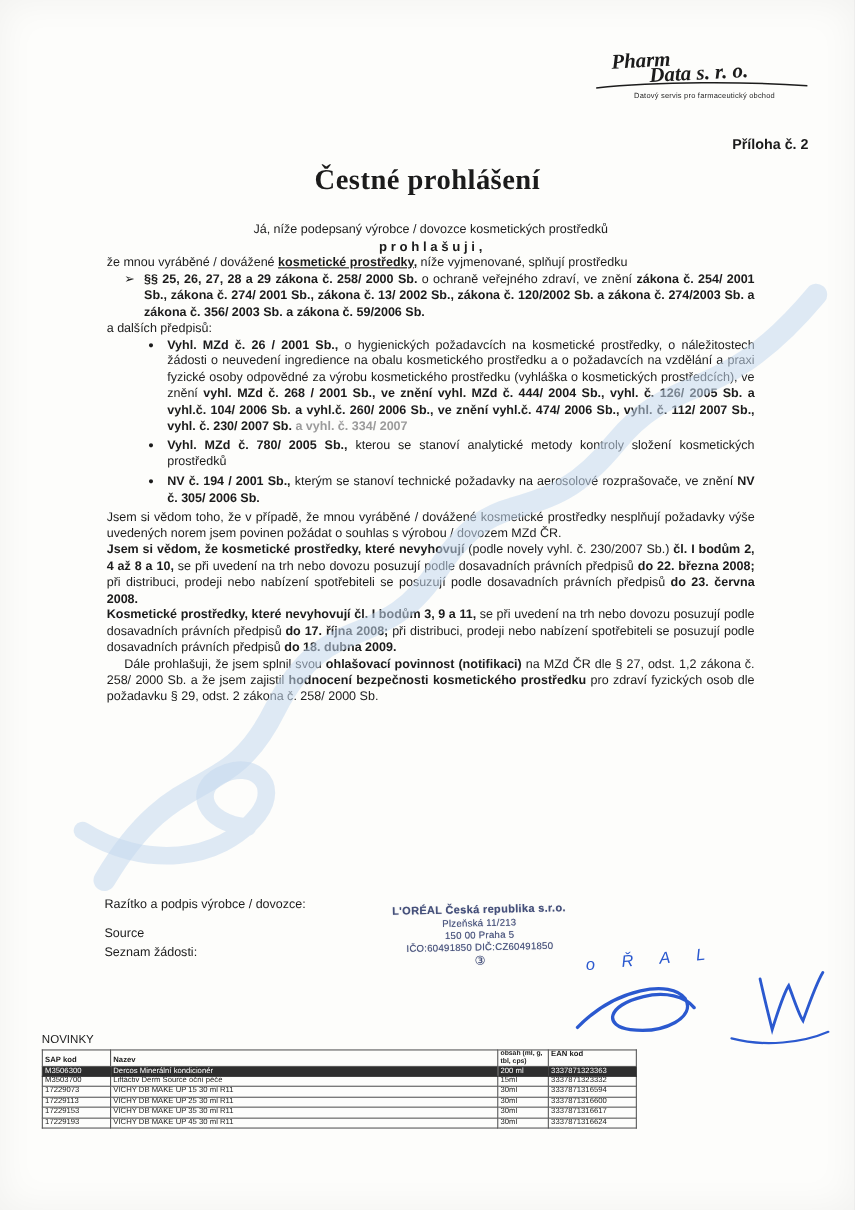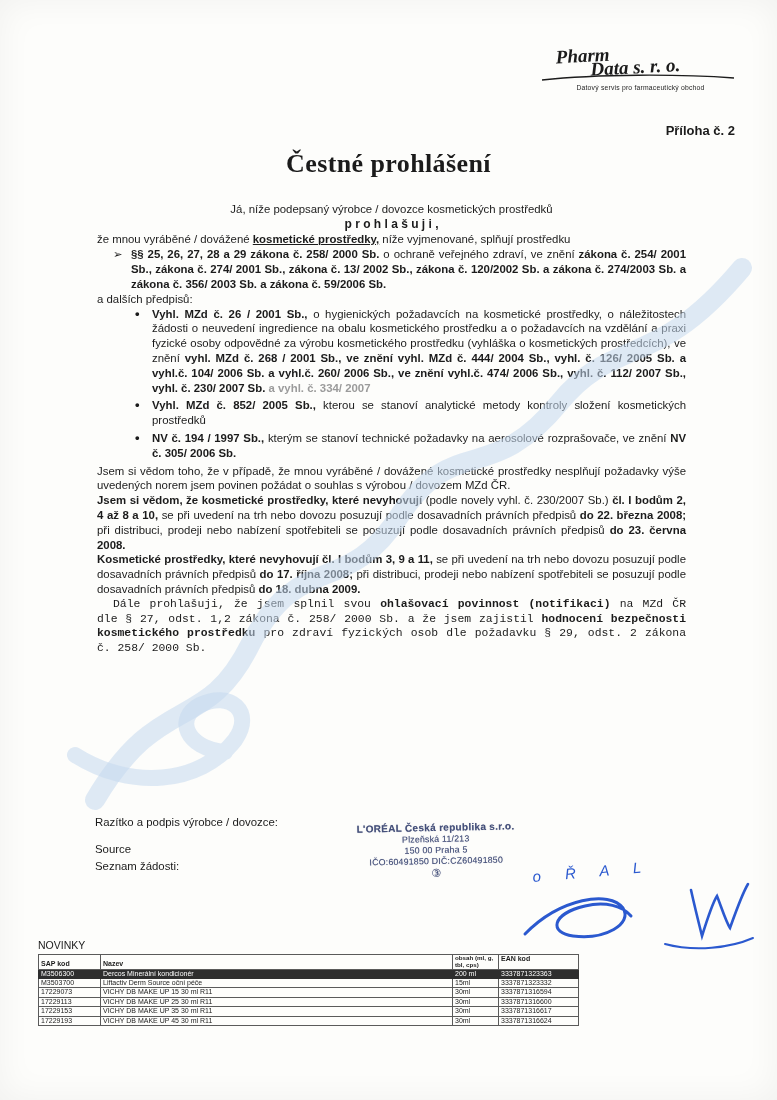--- a/index.html
+++ b/index.html
@@ -40,21 +40,21 @@
   .li .marker{ flex:0 0 18px; font-weight:700; }
   .li .li-text{ flex:1; text-align:justify; }
   .li.arrow{ padding-left:16px; margin-top:1px; }
   .li.bullet{ padding-left:38px; }
   .li.bullet .marker{ flex:0 0 17px; font-size:13px; line-height:14.8px; }
   .li.bullet{ margin-bottom:3px; }
   .predpisy{ margin-top:36px; margin-bottom:8px; }
   .p1{ margin-top:24px; }
   .p2{ margin-top:17px; }
   .p3{ margin-top:0; }
-  .p4{ margin-top:8px; text-indent:16px;font-family:Liberation Mono, monospace; }
+  .p4{ margin-top:8px; text-indent:16px; }
   
   .label{ position:absolute; font-size:11.4px; z-index:1; }
   .razitko{ left:95px; top:816px; }
   .datum{ left:95px; top:843px; }
   .seznam{ left:95px; top:860px; }
   
   .stamp{ position:absolute; left:316px; top:822px; width:240px; z-index:1;
     text-align:center; color:#45507a; transform:rotate(-1.2deg);
     text-shadow:0 0 .7px rgba(69,80,122,.55); }
   .stamp-l1{ font-size:10px; font-weight:700; letter-spacing:.3px; }
@@ -110,25 +110,25 @@
     </div>
 
     <p class="predpisy">a dalších předpisů:</p>
 
     <div class="li bullet">
       <span class="marker">•</span>
       <span class="li-text"><span class="seg-b">Vyhl. MZd č. 26 / 2001 Sb.,</span><span class="seg-r"> o hygienických požadavcích na kosmetické prostředky, o náležitostech žádosti o neuvedení ingredience na obalu kosmetického prostředku a o požadavcích na vzdělání a praxi fyzické osoby odpovědné za výrobu kosmetického prostředku (vyhláška o kosmetických prostředcích), ve znění </span><span class="seg-b">vyhl. MZd č. 268 / 2001 Sb., ve znění vyhl. MZd č. 444/ 2004 Sb., vyhl. č. 126/ 2005 Sb. a vyhl.č. 104/ 2006 Sb. a vyhl.č. 260/ 2006 Sb., ve znění vyhl.č. 474/ 2006 Sb., vyhl. č. 112/ 2007 Sb., vyhl. č. 230/ 2007 Sb.</span><span class="seg-bg"> a </span><span class="seg-bg">vyhl. č. 334/ 2007</span></span>
     </div>
     <div class="li bullet">
       <span class="marker">•</span>
-      <span class="li-text"><span class="seg-b">Vyhl. MZd č. 852/ 2005 Sb.,</span><span class="seg-r"> kterou se stanoví analytické metody kontroly složení kosmetických prostředků</span></span>
+      <span class="li-text"><span class="seg-b">Vyhl. MZd č. 780/ 2005 Sb.,</span><span class="seg-r"> kterou se stanoví analytické metody kontroly složení kosmetických prostředků</span></span>
     </div>
     <div class="li bullet">
       <span class="marker">•</span>
-      <span class="li-text"><span class="seg-b">NV č. 194 / 1997 Sb.,</span><span class="seg-r"> kterým se stanoví technické požadavky na aerosolové rozprašovače, ve znění </span><span class="seg-b">NV č. 305/ 2006 Sb.</span></span>
+      <span class="li-text"><span class="seg-b">NV č. 194 / 2001 Sb.,</span><span class="seg-r"> kterým se stanoví technické požadavky na aerosolové rozprašovače, ve znění </span><span class="seg-b">NV č. 305/ 2006 Sb.</span></span>
     </div>
 
     <p class="just p1"><span class="seg-r">Jsem si vědom toho, že v případě, že mnou vyráběné / dovážené kosmetické prostředky nesplňují požadavky výše uvedených norem jsem povinen požádat o souhlas s výrobou / dovozem MZd ČR.</span></p>
     <p class="just p2"><span class="seg-b">Jsem si vědom, že kosmetické prostředky, které nevyhovují</span><span class="seg-r"> (podle novely vyhl. č. 230/2007 Sb.) </span><span class="seg-b">čl. I bodům 2, 4 až 8 a 10,</span><span class="seg-r"> se při uvedení na trh nebo dovozu posuzují podle dosavadních právních předpisů </span><span class="seg-b">do 22. března 2008;</span><span class="seg-r"> při distribuci, prodeji nebo nabízení spotřebiteli se posuzují podle dosavadních právních předpisů </span><span class="seg-b">do 23. června 2008.</span></p>
     <p class="just p3"><span class="seg-b">Kosmetické prostředky, které nevyhovují čl. I bodům 3, 9 a 11,</span><span class="seg-r"> se při uvedení na trh nebo dovozu posuzují podle dosavadních právních předpisů </span><span class="seg-b">do 17. října 2008;</span><span class="seg-r"> při distribuci, prodeji nebo nabízení spotřebiteli se posuzují podle dosavadních právních předpisů </span><span class="seg-b">do 18. dubna 2009.</span></p>
     <p class="just p4"><span class="seg-r">Dále prohlašuji, že jsem splnil svou </span><span class="seg-b">ohlašovací povinnost  (notifikaci)</span><span class="seg-r"> na MZd ČR dle § 27, odst. 1,2 zákona č. 258/ 2000 Sb. a že jsem zajistil </span><span class="seg-b">hodnocení bezpečnosti kosmetického prostředku</span><span class="seg-r"> pro zdraví fyzických osob dle požadavku § 29, odst. 2 zákona č. 258/ 2000 Sb.</span></p>
   </div>
 
   <div class="label razitko">Razítko a podpis výrobce / dovozce:</div>
   <div class="label datum">Source</div>

